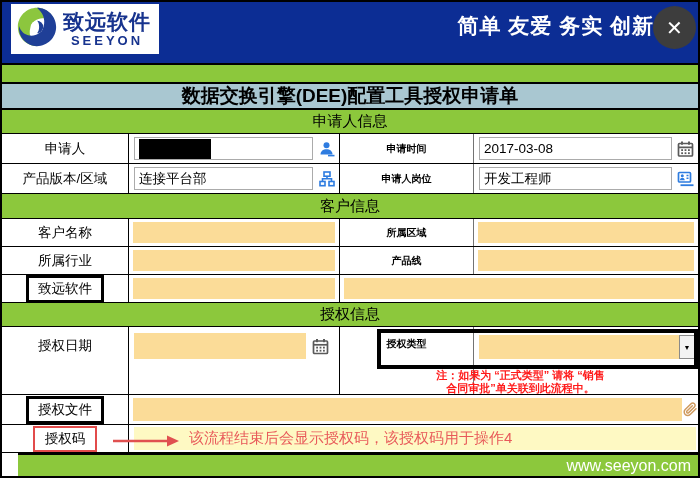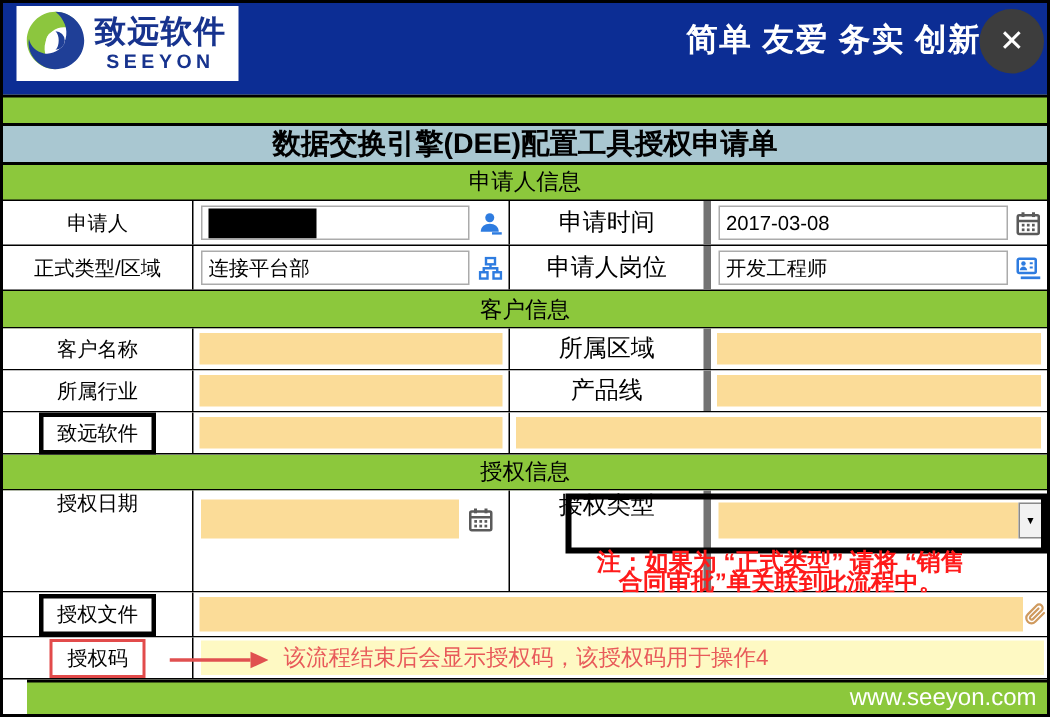--- a/index.html
+++ b/index.html
@@ -29,46 +29,46 @@
                font-size:19px; font-weight:bold; flex:0 0 auto; }
   .section-bar { background:#8cc83c; border-bottom:1px solid #000;
                  display:flex; align-items:center; justify-content:center;
                  font-size:15px; flex:0 0 auto; }
 
   
   .row { display:flex; border-bottom:1px solid #000; flex:0 0 auto; position:relative; background:#fff; }
   .cA { width:127px; border-right:1px solid #000; display:flex; align-items:center;
         justify-content:center; font-size:13.5px; }
   .cB { width:211px; border-right:1px solid #000; position:relative; }
-  .cC { width:134px; border-right:5px solid #737373; display:flex; align-items:center;
-        justify-content:center; font-size:16px; }
+  .cC { width:134px; border-right:1px solid #737373; display:flex; align-items:center;
+        justify-content:center; font-size:10px;font-weight:bold; }
   .cD { flex:1; position:relative; }
   .cRest { flex:1; position:relative; }
 
   .white-input { position:absolute; left:5px; top:3px; bottom:3px; right:26px;
                  background:#fff; border:1px solid #ababab; font-size:13.5px;
                  display:flex; align-items:center; padding-left:4px; overflow:hidden; }
   .cell-icon { position:absolute; right:4px; top:50%; transform:translateY(-50%); cursor:pointer;
                display:flex; align-items:center; justify-content:center; }
   .yellow-fill { position:absolute; left:4px; top:3px; bottom:3px; right:4px; background:#fbdc98; }
   .redact { width:72px; height:20px; background:#000; }
 
   
   .row-auth { height:68px; }
-  .row-auth .cA, .row-auth .cC { align-items:flex-start; }
+  .row-auth .cA, .row-auth .cC { align-items:flex-start; padding-top:10px; }
   .auth-date-fill { position:absolute; left:5px; top:6px; width:172px; height:26px; background:#fbdc98; }
   .auth-date-cal { position:absolute; left:183px; top:11px; cursor:pointer; }
   .type-fill { position:absolute; left:5px; top:8px; right:19px; height:24px; background:#fbdc98; }
   .type-drop { position:absolute; right:3px; top:8px; width:16px; height:24px; background:#f2f2f2;
                border:1px solid #8a8a8a; font-size:7px; display:flex; align-items:center;
                justify-content:center; cursor:pointer; }
   .annot-box-big { position:absolute; left:375px; top:2px; right:0; height:40px;
                    border:4px solid #000; pointer-events:none; }
   .auth-note { position:absolute; left:345px; right:4px; top:42px; color:#ff1a1a;
-               font-size:16px; font-weight:bold; line-height:13px; text-align:center; }
+               font-size:11px; font-weight:bold; line-height:13px; text-align:center; }
 
   .annot-label-black { border:3px solid #000; padding:2px 9px; }
   .annot-label-red { border:2px solid #e24b4b; padding:2px 10px; }
 
   .file-fill { position:absolute; left:4px; top:3px; bottom:3px; right:16px; background:#fbdc98; }
   .clip { position:absolute; right:0; top:4px; cursor:pointer; }
 
   .code-fill { position:absolute; left:5px; top:2px; bottom:2px; right:2px; background:#fef9c3;
                display:flex; align-items:center; padding-left:55px; }
   .code-note { color:#e85a5a; font-size:15px; white-space:nowrap; }
@@ -137,21 +137,21 @@
             <rect x="11" y="8.7" width="1.8" height="1.8" fill="#5a5a5a"></rect>
           <rect x="4.2" y="11.8" width="1.8" height="1.8" fill="#5a5a5a"></rect>
             <rect x="7.6" y="11.8" width="1.8" height="1.8" fill="#5a5a5a"></rect>
             <rect x="11" y="11.8" width="1.8" height="1.8" fill="#5a5a5a"></rect>
         </svg>
       </span>
     </div>
   </div>
 
   <div class="row" style="height:30px">
-    <div class="cA">正式类型/区域</div>
+    <div class="cA">产品版本/区域</div>
     <div class="cB">
       <div class="white-input">连接平台部</div>
       <span class="cell-icon">
         <svg width="16" height="16" viewBox="0 0 16 16" fill="none" stroke="#2e7ce0" stroke-width="1.6">
           <rect x="5" y="1" width="6" height="4.2"></rect>
           <rect x="1" y="10.5" width="5" height="4.2"></rect>
           <rect x="10" y="10.5" width="5" height="4.2"></rect>
           <path d="M8 5.2v2.6M3.5 10.5V7.8h9v2.7"></path>
         </svg>
       </span>

